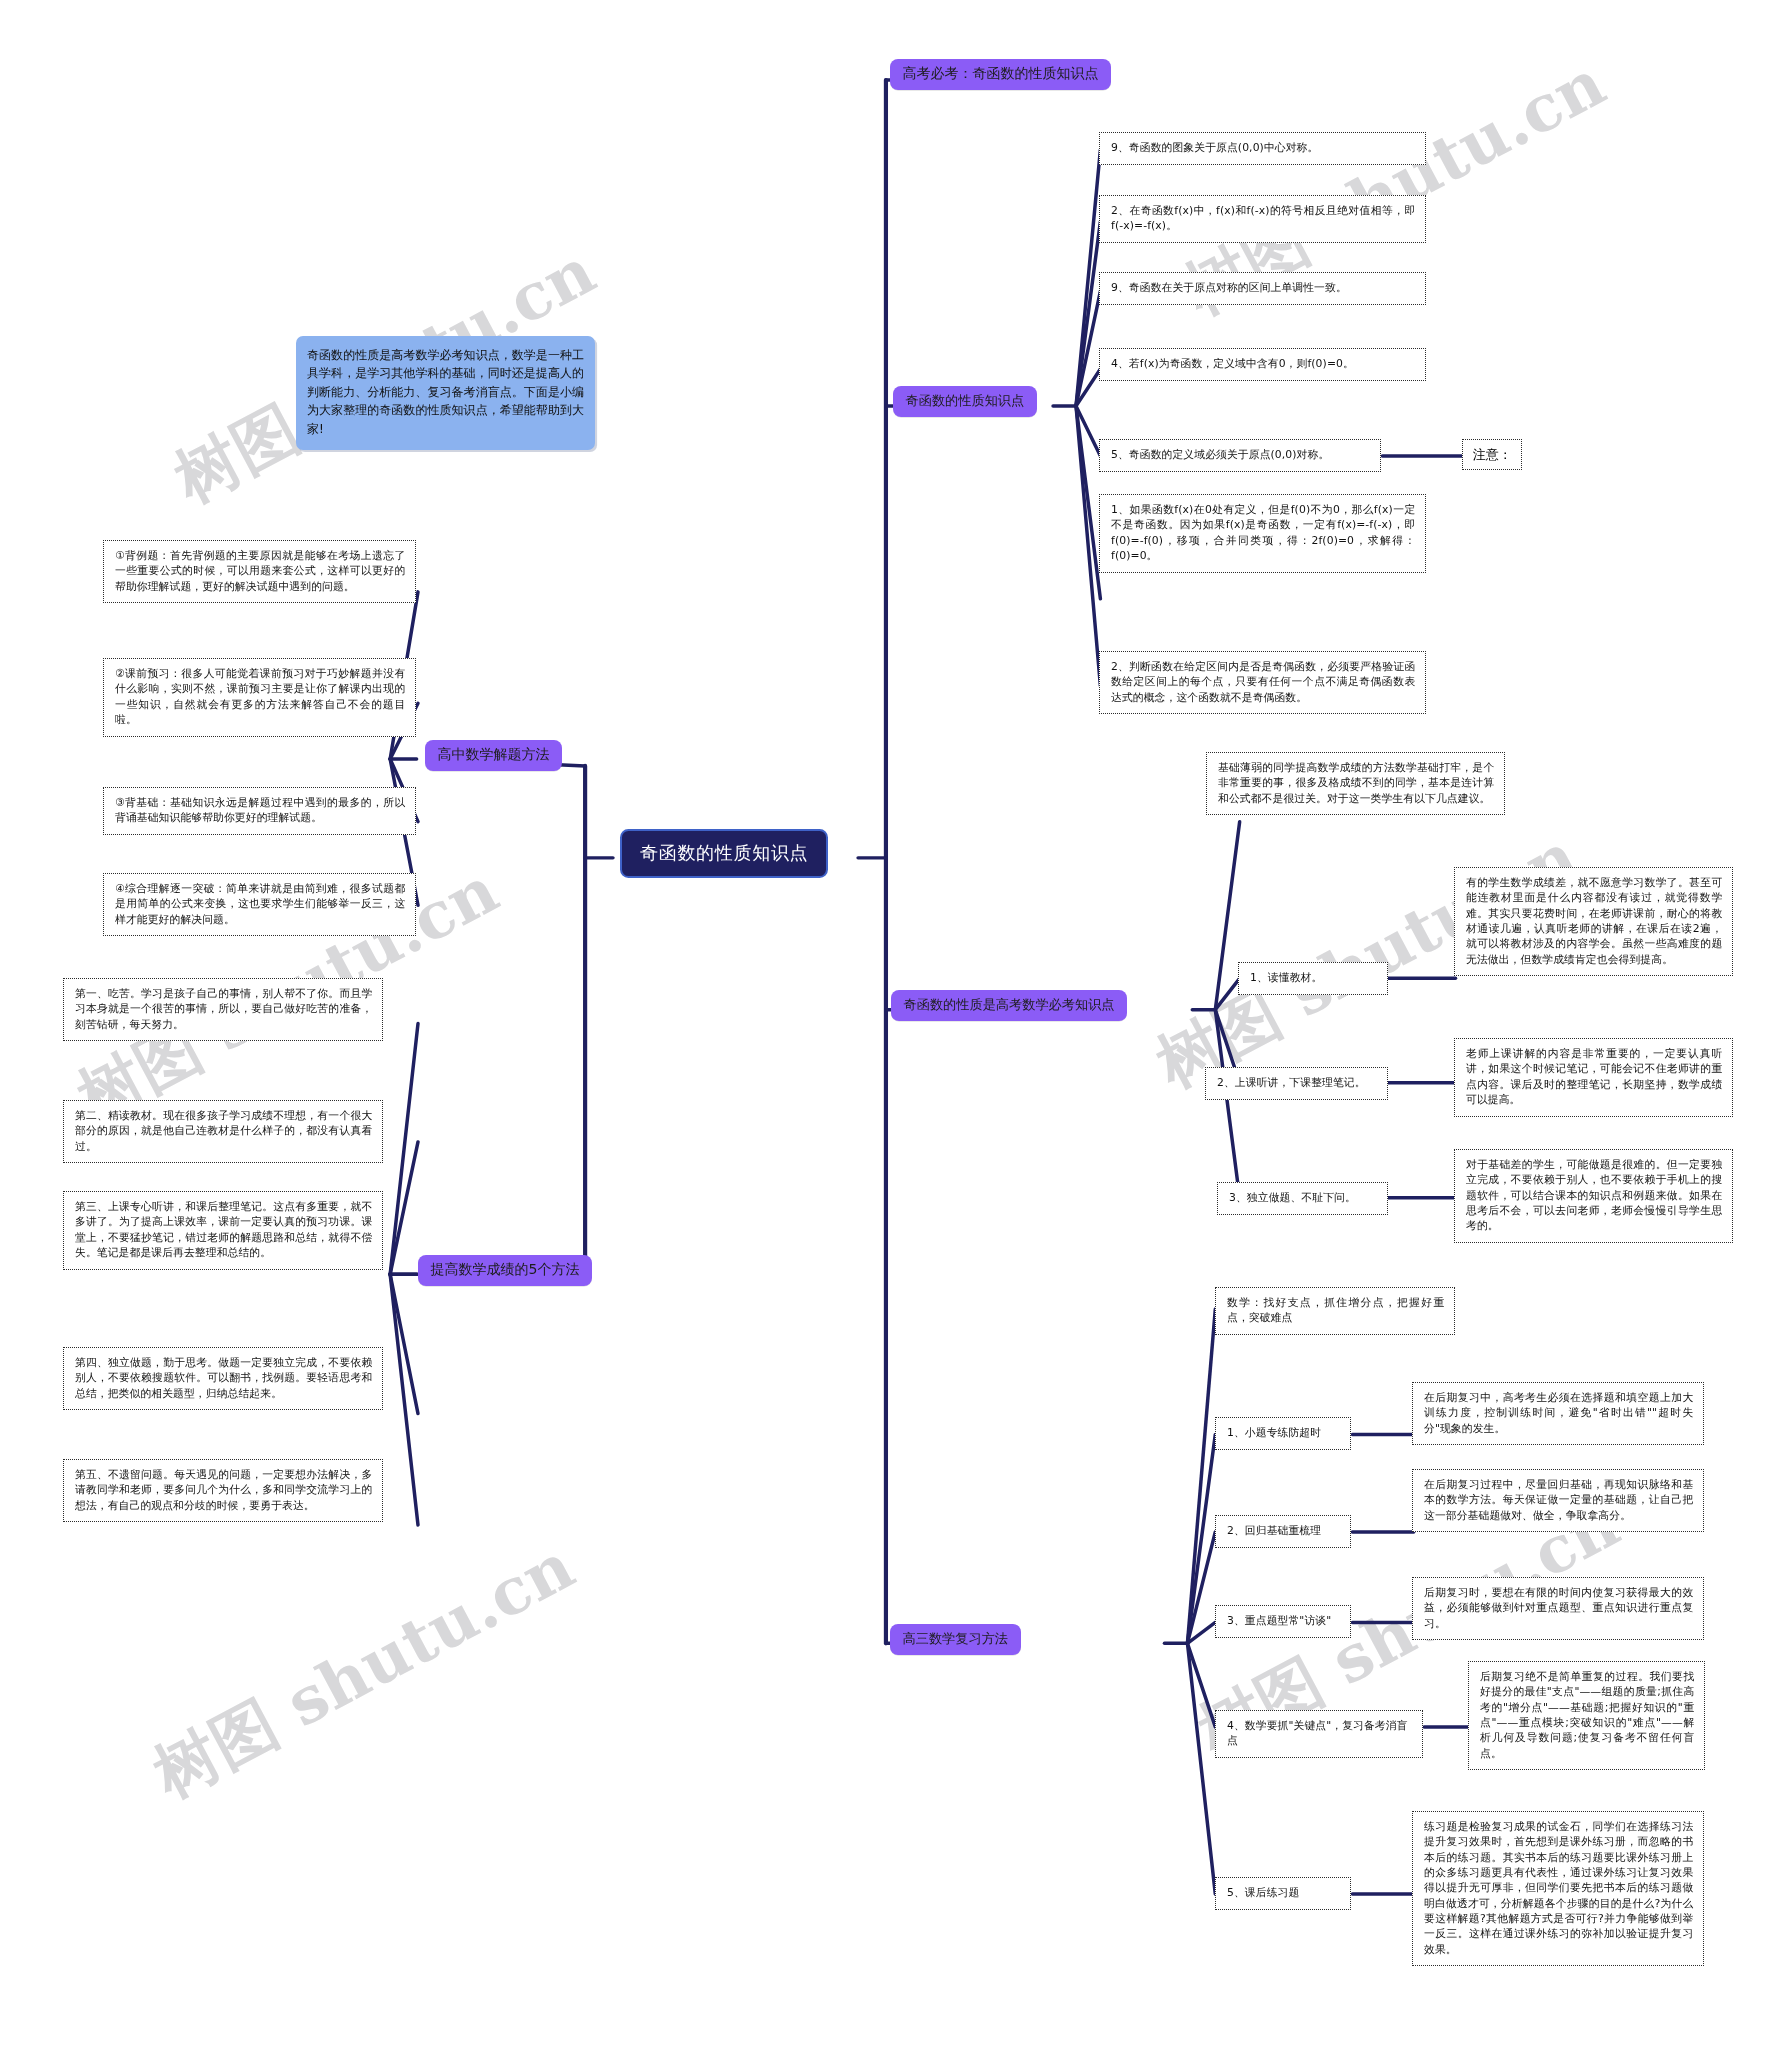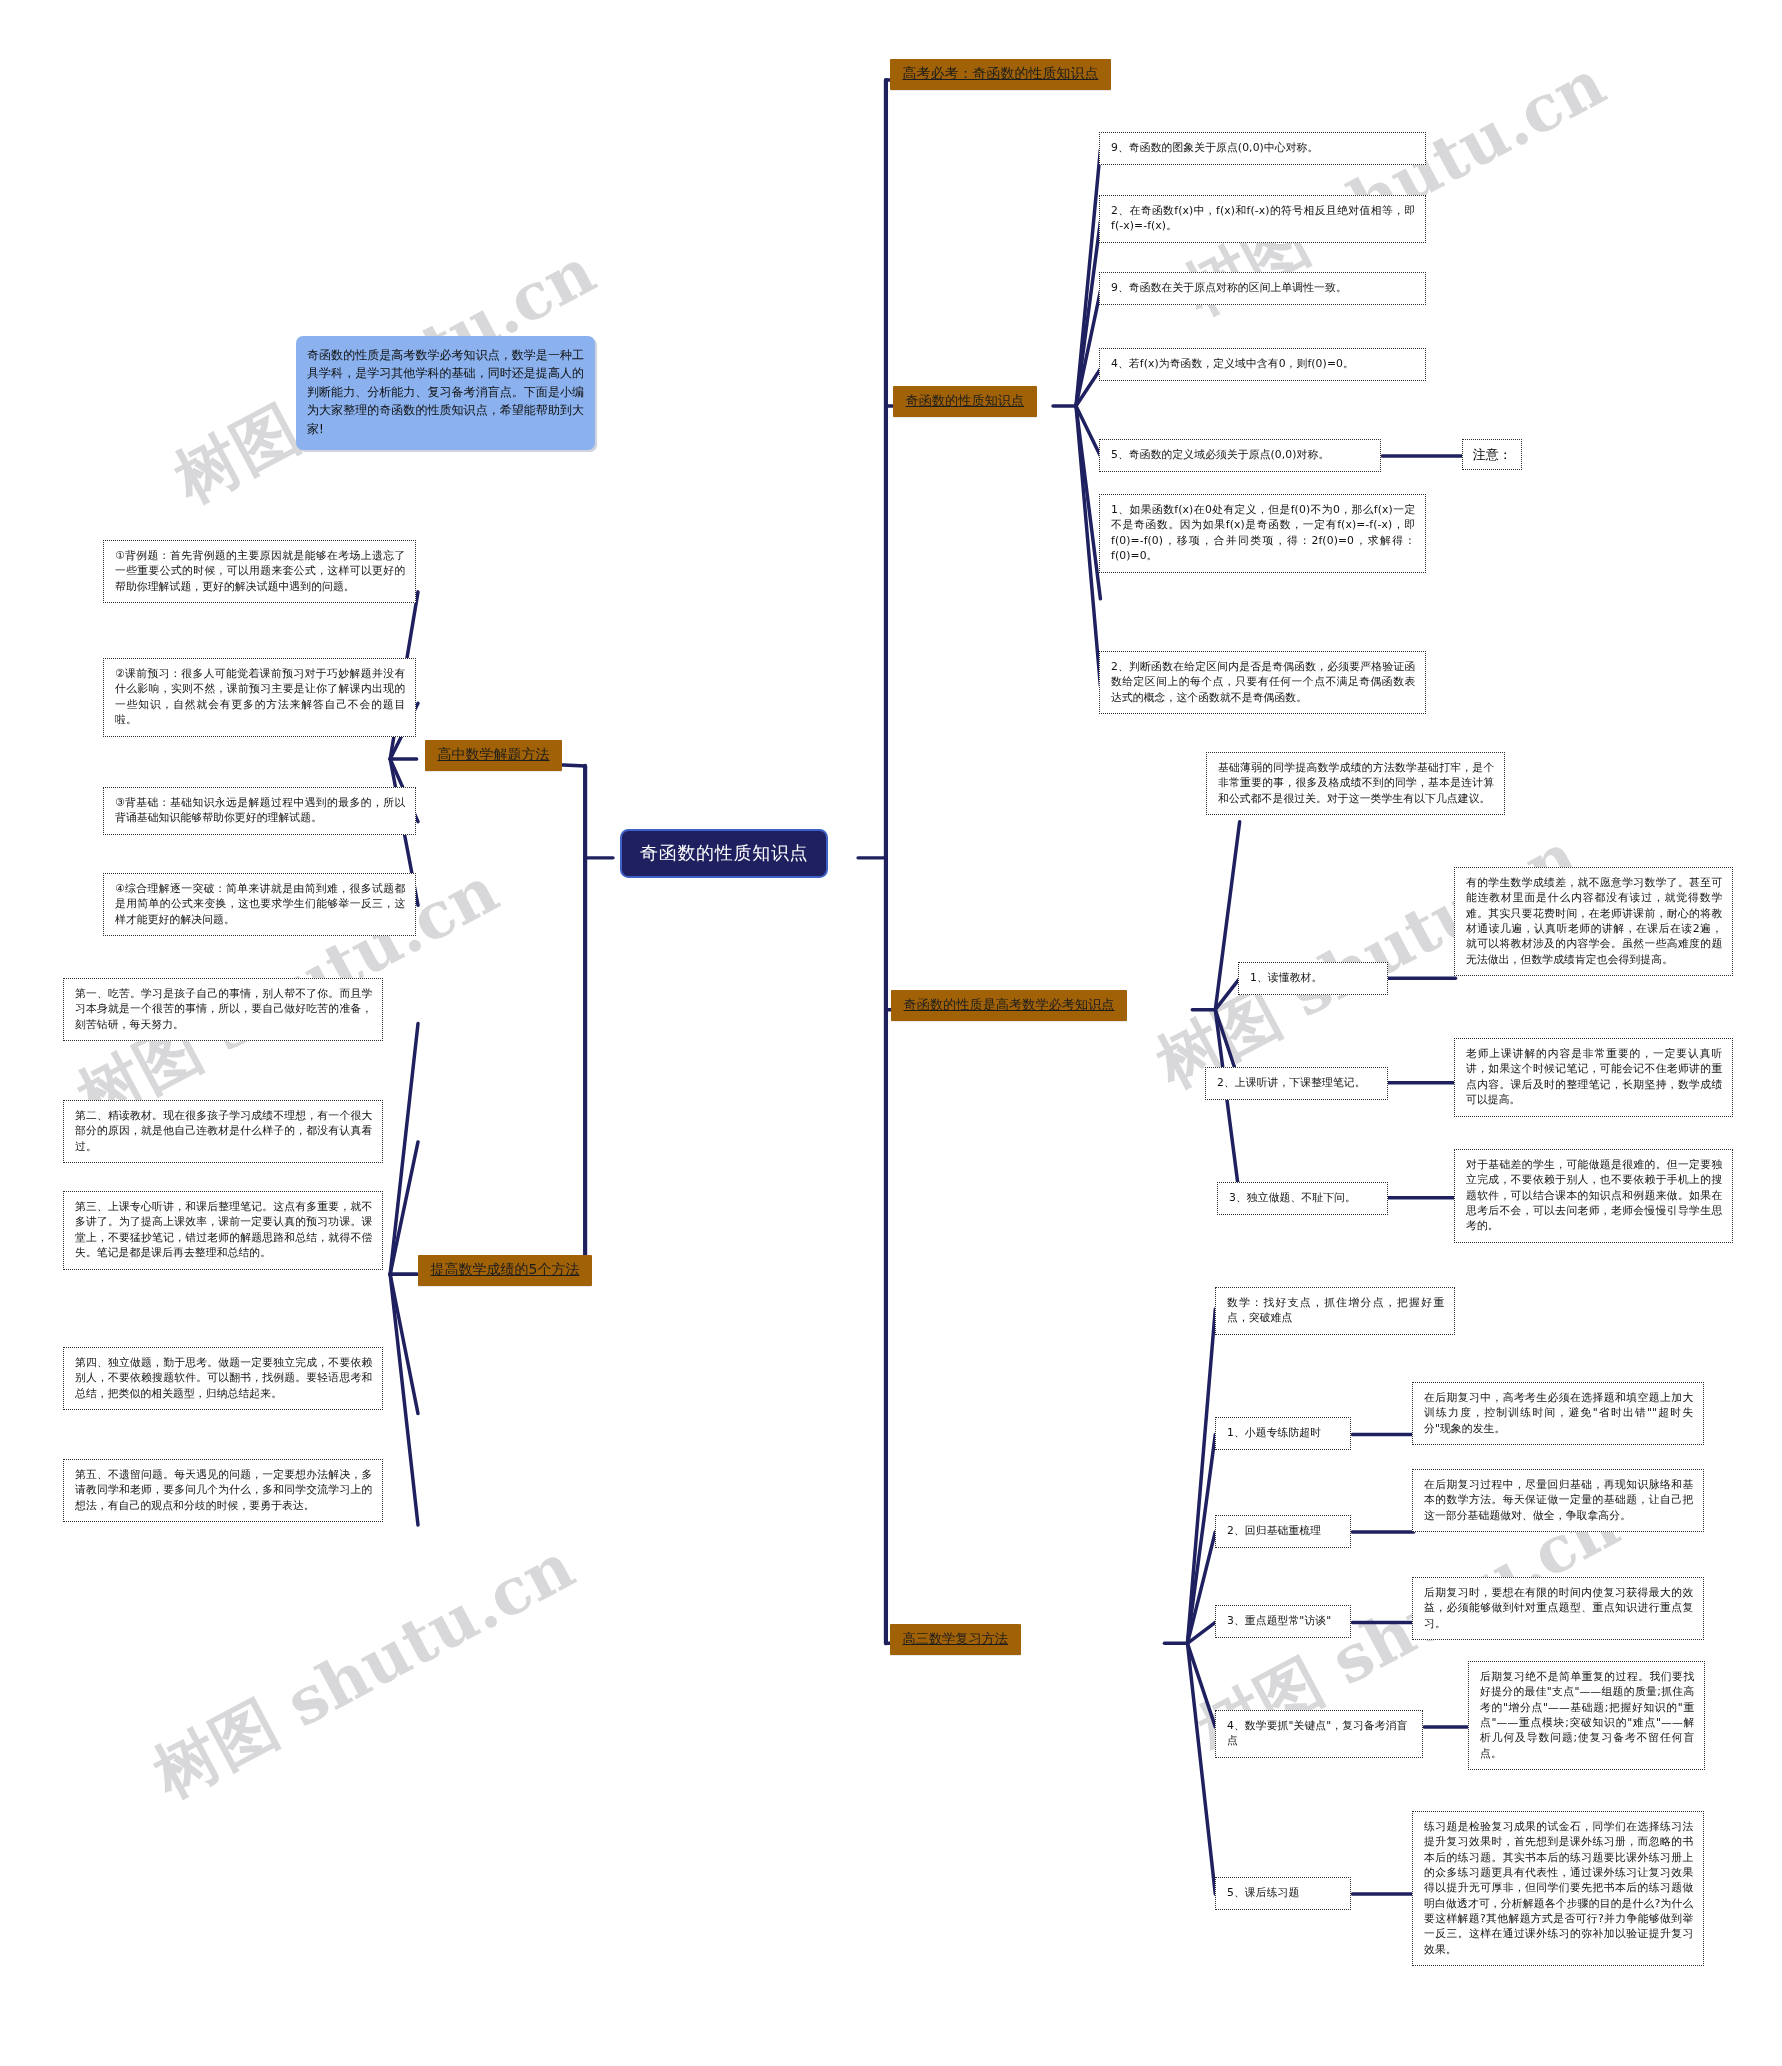--- a/index.html
+++ b/index.html
@@ -42,28 +42,27 @@
     color: #111111;
     padding: 7px 9.7px 8.4px 11px;
     line-height: 1.42;
     font-size: 10.8px;
     letter-spacing: 0.1px;
     text-align: justify;
   }
   .pill {
     position: absolute;
     z-index: 3;
-    background: #a16207;
+    background: #8b5cf6;
     color: #1d1d1d;
-    border-radius: 1px;
+    border-radius: 8px;
     padding: 6.3px 12.5px 7px 12.5px;
     font-size: 14px;
     white-space: nowrap;
     box-shadow: 0 0.7px 0 rgba(0,0,0,0.12);
-    text-decoration: underline;
   }
   .pill.sub { font-size: 13.2px; }
   .root {
     position: absolute;
     z-index: 4;
     background: #1f2060;
     color: #ffffff;
     border: 2.1px solid #3f62c8;
     border-radius: 8.4px;
     padding: 9.7px 18px 11px 18px;

